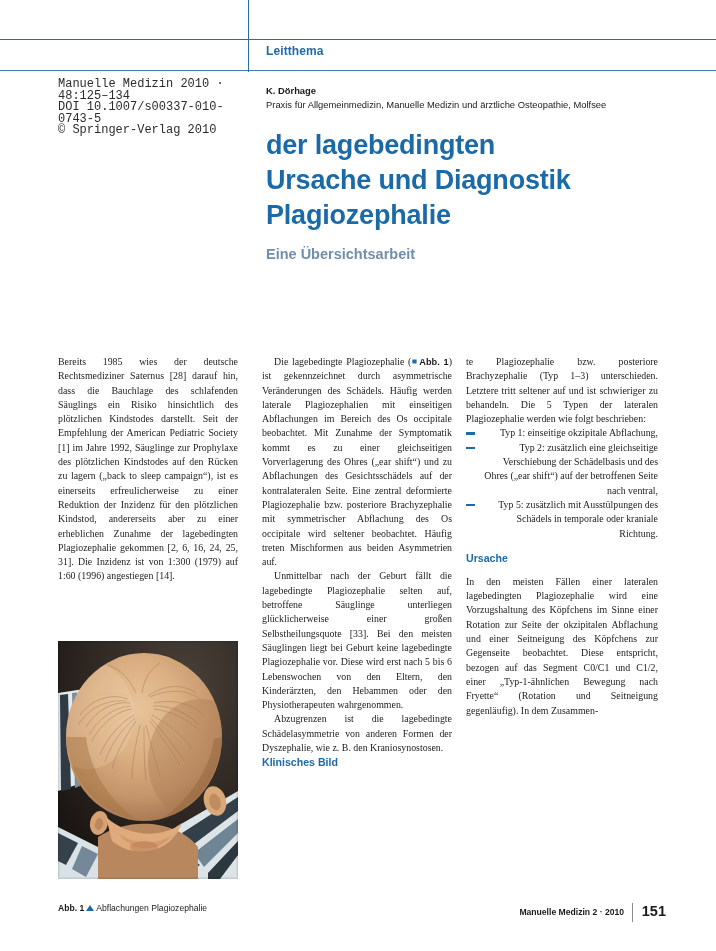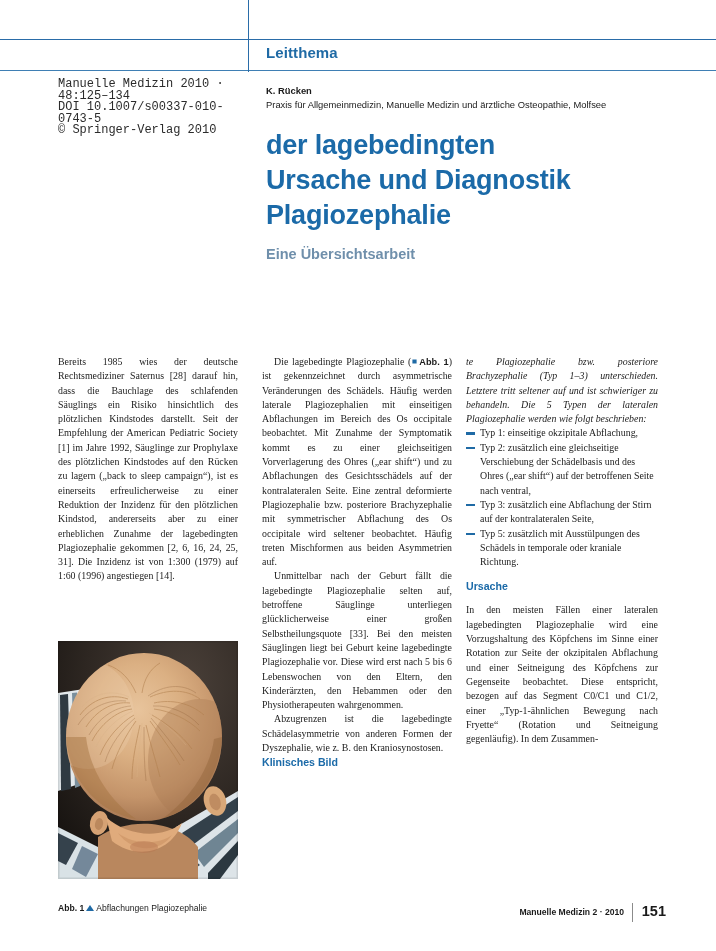--- a/index.html
+++ b/index.html
@@ -35,21 +35,21 @@
   }
   #rule-top { top: 39px; }
   #rule-bottom { top: 70px; }
 
   .leitthema {
     position: absolute;
     left: 266px;
     top: 44px;
     font-family: "Liberation Sans", "DejaVu Sans", sans-serif;
     font-weight: bold;
-    font-size: 15px;
+    font-size: 12px;
     letter-spacing: .1px;
     color: #1f6aa5;
   }
 
   
   .journal-meta {
     position: absolute;
     left: 58px;
     top: 79px;
     width: 180px;
@@ -106,33 +106,33 @@
     -webkit-hyphens: none;
     hyphens: none;
   }
   #col1 { left: 58px;  width: 180px; }
   #col2 { left: 262px; width: 190px; }
   #col3 { left: 466px; width: 192px; }
 
   .col p { margin: 0; text-align: justify; }
   .col p.indent { text-indent: 12px; }
 
-  .col3-intro { text-align: justify; font-style: italic; }
+  .col3-intro { text-align: justify; }
 
   
   ul.dashlist {
     list-style: none;
     margin: 0;
     padding: 0;
   }
   ul.dashlist li {
     position: relative;
     padding-left: 14px;
     margin: 0;
-    text-align: left;
+    text-align: right;
   }
   ul.dashlist li .dash {
     position: absolute;
     left: 0;
     top: 6px;
     width: 9px;
     height: 2.4px;
     background: #1f6aa5;
   }
 
@@ -240,21 +240,21 @@
 
 <div class="leitthema">Leitthema</div>
 
 <div class="journal-meta">
   <div>Manuelle Medizin 2010 · 48:125–134</div>
   <div>DOI 10.1007/s00337-010-0743-5</div>
   <div>© Springer-Verlag 2010</div>
 </div>
 
 <div class="author-block">
-  <div class="author-name">K. Rücken</div>
+  <div class="author-name">K. Dörhage</div>
   <div class="author-affil">Praxis für Allgemeinmedizin, Manuelle Medizin und ärztliche Osteopathie, Molfsee</div>
 </div>
 
 <div class="title-block">
   <div class="title-main">
     <div>der lagebedingten</div>
     <div>Ursache und Diagnostik</div>
     <div>Plagiozephalie</div>
   </div>
   <div class="title-sub">Eine Übersichtsarbeit</div>
@@ -269,21 +269,21 @@
   <p class="indent">Unmittelbar nach der Geburt fällt die lagebedingte Plagiozephalie selten auf, betroffene Säuglinge unterliegen glücklicherweise einer großen Selbstheilungsquote [33]. Bei den meisten Säuglingen liegt bei Geburt keine lagebedingte Plagiozephalie vor. Diese wird erst nach 5 bis 6 Lebenswochen von den Eltern, den Kinderärzten, den Hebammen oder den Physiotherapeuten wahrgenommen.</p>
   <p class="indent">Abzugrenzen ist die lagebedingte Schädelasymmetrie von anderen Formen der Dyszephalie, wie z. B. den Kraniosynostosen.</p>
   <div class="section-head">Klinisches Bild</div>
 </div>
 
 <div class="col" id="col3">
   <p class="col3-intro">te Plagiozephalie bzw. posteriore Brachyzephalie (Typ 1–3) unterschieden. Letztere tritt seltener auf und ist schwieriger zu behandeln. Die 5 Typen der lateralen Plagiozephalie werden wie folgt beschrieben:</p>
   <ul class="dashlist" id="typ-list">
       <li><span class="dash"></span><span>Typ 1: einseitige okzipitale Abflachung,</span></li>
       <li><span class="dash"></span><span>Typ 2: zusätzlich eine gleichseitige Verschiebung der Schädelbasis und des Ohres („ear shift“) auf der betroffenen Seite nach ventral,</span></li>
-      <li><span class="dash"></span><span>Typ 3: zusätzlich eine Abflachung der Stirn auf der kontralateralen Seite,</span></li>
+      <li><span class="dash"></span></li>
       <li><span class="dash"></span><span>Typ 5: zusätzlich mit Ausstülpungen des Schädels in temporale oder kraniale Richtung.</span></li>
     </ul>
   <div class="gap"></div>
   <div class="section-head">Ursache</div>
   <p>In den meisten Fällen einer lateralen lagebedingten Plagiozephalie wird eine Vorzugshaltung des Köpfchens im Sinne einer Rotation zur Seite der okzipitalen Abflachung und einer Seitneigung des Köpfchens zur Gegenseite beobachtet. Diese entspricht, bezogen auf das Segment C0/C1 und C1/2, einer „Typ-1-ähnlichen Bewegung nach Fryette“ (Rotation und Seitneigung gegenläufig). In dem Zusammen-</p>
 </div>
 
 <div id="figure">
   <svg width="180" height="238" viewBox="0 0 180 238">
     <defs>

